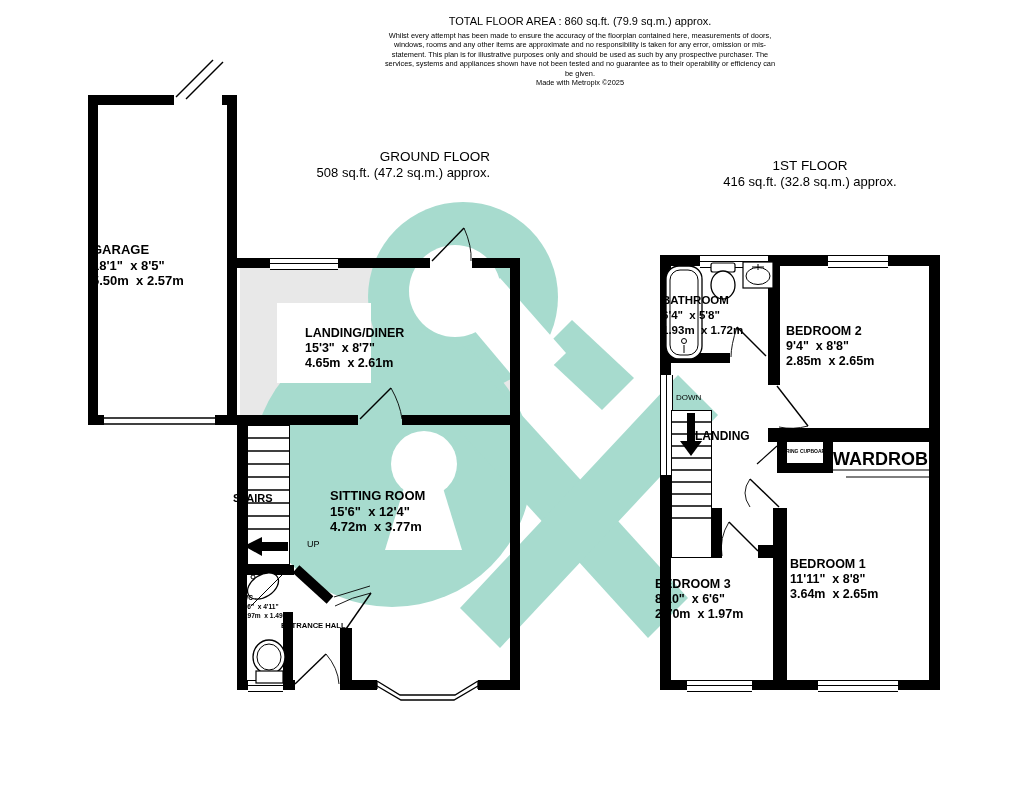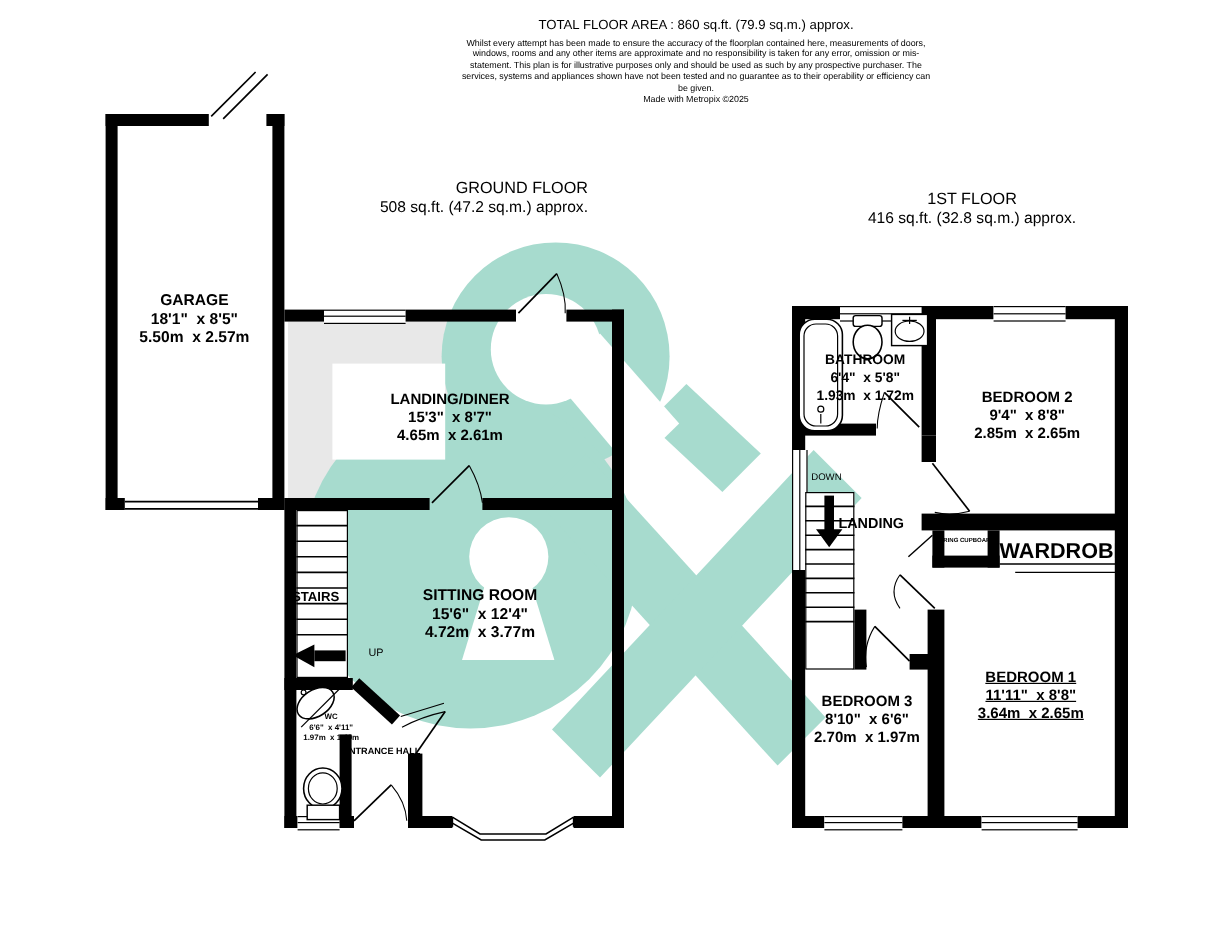--- a/index.html
+++ b/index.html
@@ -8,21 +8,21 @@
   .w{position:absolute;background:#000;z-index:3;}
   .winh{position:absolute;z-index:3;border-top:1.6px solid #000;border-bottom:1.6px solid #000;
         background:linear-gradient(#000,#000) center / 100% 1.4px no-repeat,#fff;}
   .winv{position:absolute;z-index:3;border-left:1.6px solid #000;border-right:1.6px solid #000;
         background:linear-gradient(#000,#000) center / 1.4px 100% no-repeat,#fff;}
   .floorfill{position:absolute;z-index:1;}
   .wmz{position:absolute;left:0;top:0;z-index:2;}
   .whitebox{position:absolute;background:#fff;z-index:3;}
   .stairbox{position:absolute;background:#fff;border:1.4px solid #000;z-index:3;box-sizing:border-box;}
   .overlay{position:absolute;left:0;top:0;z-index:4;}
-  .lbl{position:absolute;text-align:center;font-weight:bold;z-index:5;}
+  .lbl{position:absolute;font-weight:bold;z-index:5;}
   .lbl .nm{line-height:16px;}
   .lbl .dm{line-height:15px;white-space:pre;}
   .title-block{position:absolute;text-align:center;z-index:5;font-weight:normal;}
   .title-block .t1{font-size:13.5px;line-height:17px;}
   .title-block .t2{font-size:13px;line-height:16px;}
   .hdr{position:absolute;left:380px;top:14px;width:400px;text-align:center;z-index:5;}
   .hdr .ht{font-size:11px;line-height:14px;margin-bottom:3px;}
   .hdr .hd{font-size:7.4px;line-height:9.4px;}
   .hdr .hc{font-size:7.4px;line-height:9.4px;}
   .plain{position:absolute;z-index:5;font-weight:normal;}
@@ -290,19 +290,19 @@
 
   <div class="lbl" style="left:781px;top:448px;width:48px;font-size:5px;white-space:nowrap;overflow:visible;">AIRING CUPBOARD</div>
   <div class="lbl" style="left:833px;top:449px;width:97px;font-size:18px;">WARDROBE</div>
 
   <div class="lbl" style="left:655px;top:576px;width:135px;font-size:12.5px;">
     <div class="nm">BEDROOM 3</div>
     <div class="dm">8'10"  x 6'6"</div>
     <div class="dm">2.70m  x 1.97m</div>
   </div>
 
-  <div class="lbl" style="left:790px;top:556px;width:138px;font-size:12.5px;text-decoration:underline;">
+  <div class="lbl" style="left:790px;top:556px;width:138px;font-size:12.5px;">
     <div class="nm">BEDROOM 1</div>
     <div class="dm">11'11"  x 8'8"</div>
     <div class="dm">3.64m  x 2.65m</div>
   </div>
 
 </div>
 
 </body></html>

